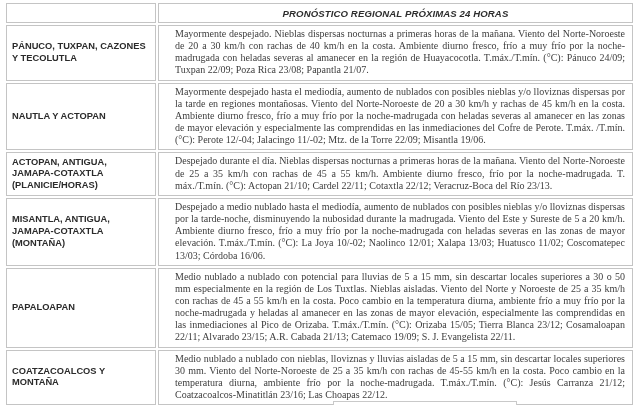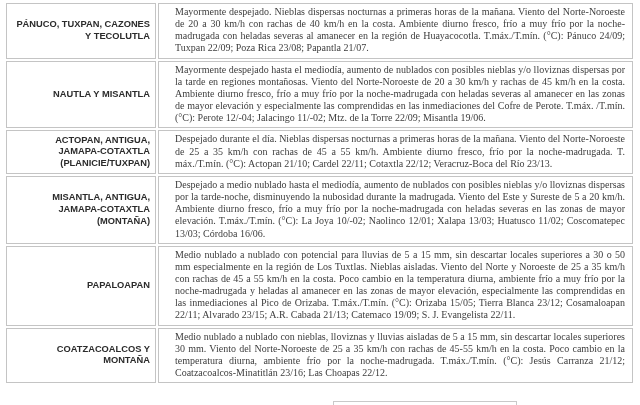--- a/index.html
+++ b/index.html
@@ -37,21 +37,21 @@
   .header-empty { height: 14px; }
   .header-title {
     text-align: center;
     font-weight: bold;
     font-style: italic;
     font-size: 9.6px;
     color: #2e2e2e;
     letter-spacing: 0.1px;
   }
   .region {
-    text-align: right;
+    text-align: left;
     font-weight: bold;
     font-size: 9.3px;
     line-height: 11.6px;
     color: #2b2b2b;
   }
   .forecast {
     text-align: justify;
     font-size: 10px;
     line-height: 12.15px;
     padding: 2px 7px 3px 16px;
@@ -66,33 +66,37 @@
     border: 1px solid #c9c9c9;
     background: #ffffff;
   }
 </style>
 </head>
 <body>
 
 <div class="doc">
   <table class="forecast-table">
     <tbody>
+        <tr>
+      <td class="region-col header-empty"></td>
+      <td class="header-title">PRONÓSTICO REGIONAL PRÓXIMAS 24 HORAS</td>
+    </tr>
 
     <tr>
       <td class="region-col region">PÁNUCO, TUXPAN, CAZONES Y TECOLUTLA</td>
       <td class="forecast">Mayormente despejado. Nieblas dispersas nocturnas a primeras horas de la mañana. Viento del Norte-Noroeste de 20 a 30 km/h con rachas de 40 km/h en la costa. Ambiente diurno fresco, frío a muy frío por la noche-madrugada con heladas severas al amanecer en la región de Huayacocotla. T.máx./T.mín. (°C): Pánuco 24/09; Tuxpan 22/09; Poza Rica 23/08; Papantla 21/07.</td>
     </tr>
 
     <tr>
-      <td class="region-col region">NAUTLA Y MISANTLA</td>
+      <td class="region-col region">NAUTLA Y ACTOPAN</td>
       <td class="forecast">Mayormente despejado hasta el mediodía, aumento de nublados con posibles nieblas y/o lloviznas dispersas por la tarde en regiones montañosas. Viento del Norte-Noroeste de 20 a 30 km/h y rachas de 45 km/h en la costa. Ambiente diurno fresco, frío a muy frío por la noche-madrugada con heladas severas al amanecer en las zonas de mayor elevación y especialmente las comprendidas en las inmediaciones del Cofre de Perote. T.máx. /T.mín. (°C): Perote 12/-04; Jalacingo 11/-02; Mtz. de la Torre 22/09; Misantla 19/06.</td>
     </tr>
 
     <tr>
-      <td class="region-col region">ACTOPAN, ANTIGUA, JAMAPA-COTAXTLA (PLANICIE/TUXPAN)</td>
+      <td class="region-col region">ACTOPAN, ANTIGUA, JAMAPA-COTAXTLA (PLANICIE/HORAS)</td>
       <td class="forecast">Despejado durante el día. Nieblas dispersas nocturnas a primeras horas de la mañana. Viento del Norte-Noroeste de 25 a 35 km/h con rachas de 45 a 55 km/h. Ambiente diurno fresco, frío por la noche-madrugada. T. máx./T.mín. (°C): Actopan 21/10; Cardel 22/11; Cotaxtla 22/12; Veracruz-Boca del Río 23/13.</td>
     </tr>
 
     <tr>
       <td class="region-col region">MISANTLA, ANTIGUA, JAMAPA-COTAXTLA (MONTAÑA)</td>
       <td class="forecast">Despejado a medio nublado hasta el mediodía, aumento de nublados con posibles nieblas y/o lloviznas dispersas por la tarde-noche, disminuyendo la nubosidad durante la madrugada. Viento del Este y Sureste de 5 a 20 km/h. Ambiente diurno fresco, frío a muy frío por la noche-madrugada con heladas severas en las zonas de mayor elevación. T.máx./T.mín. (°C): La Joya 10/-02; Naolinco 12/01; Xalapa 13/03; Huatusco 11/02; Coscomatepec 13/03; Córdoba 16/06.</td>
     </tr>
 
     <tr>
       <td class="region-col region">PAPALOAPAN</td>

